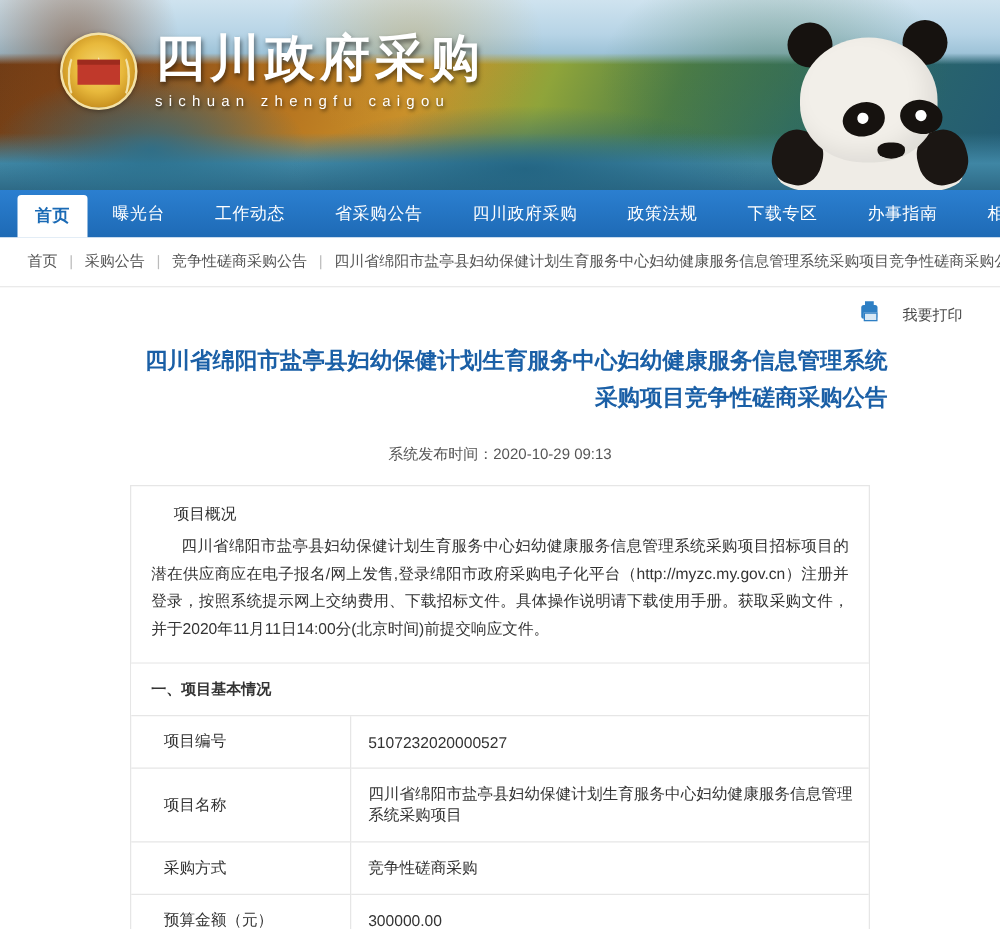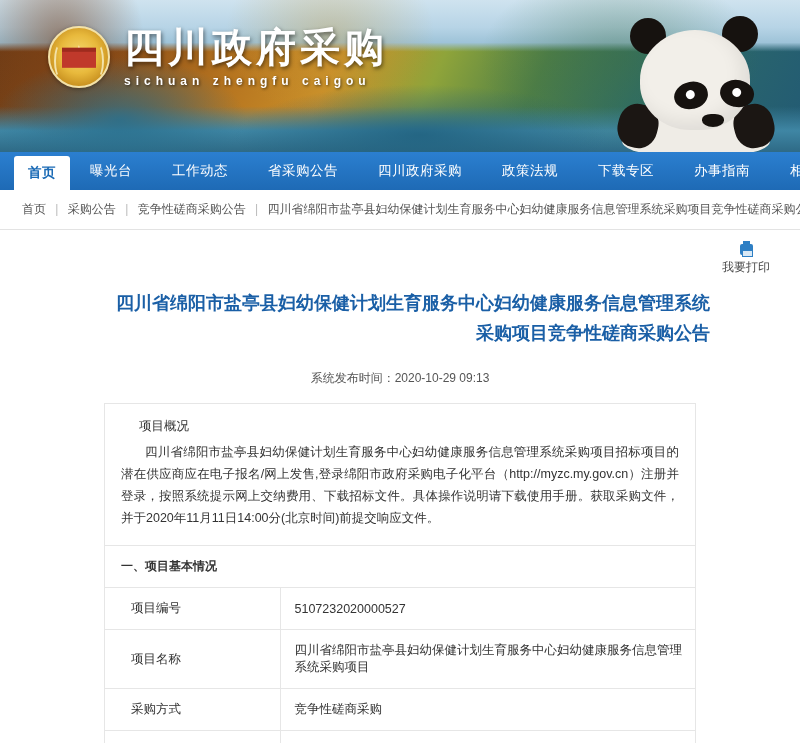--- a/index.html
+++ b/index.html
@@ -121,21 +121,21 @@
   .logo-cn {
     font-family: "DejaVu Sans", "Liberation Sans", sans-serif;
     font-size: 40px; font-weight: bold; color: #ffffff;
     letter-spacing: 4px;
     text-shadow: 1px 2px 4px rgba(0,0,0,.55);
   }
   .logo-py {
     margin-top: 8px;
     font-size: 12px; color: #ffffff; letter-spacing: 5px;
     text-shadow: 1px 1px 3px rgba(0,0,0,.6);
-    font-weight: bold;
+    font-weight: normal;
   }
 
   
   .nav {
     width: 800px; height: 38px;
     background: linear-gradient(to bottom, #2b7fd0 0%, #1e6ab5 100%);
     display: flex; align-items: stretch;
     padding-left: 14px;
   }
   .nav-item {
@@ -171,22 +171,22 @@
   .crumb-bar a { color: #555; text-decoration: none; }
   .crumb-bar .cur { color: #555; }
 
   
   .content { width: 800px; background: #fff; padding: 0 0 10px 0; }
   .print-row {
     display: flex; justify-content: flex-end;
     padding: 14px 30px 0 0;
   }
   .print-btn {
-    display: inline-flex; align-items: center; gap: 4px;
-    font-size: 12px; color: #4a4a4a; cursor: pointer; flex-direction: column;
+    display: inline-flex; align-items: flex-start; gap: 20px;
+    font-size: 12px; color: #4a4a4a; cursor: pointer;
   }
   .printer-ico {
     width: 13px; height: 11px;
     background: #2e7fc4;
     border-radius: 2px;
     position: relative;
   }
   .printer-ico:before {
     content: ""; position: absolute; left: 3px; top: -3px;
     width: 7px; height: 3px; background: #2e7fc4;

